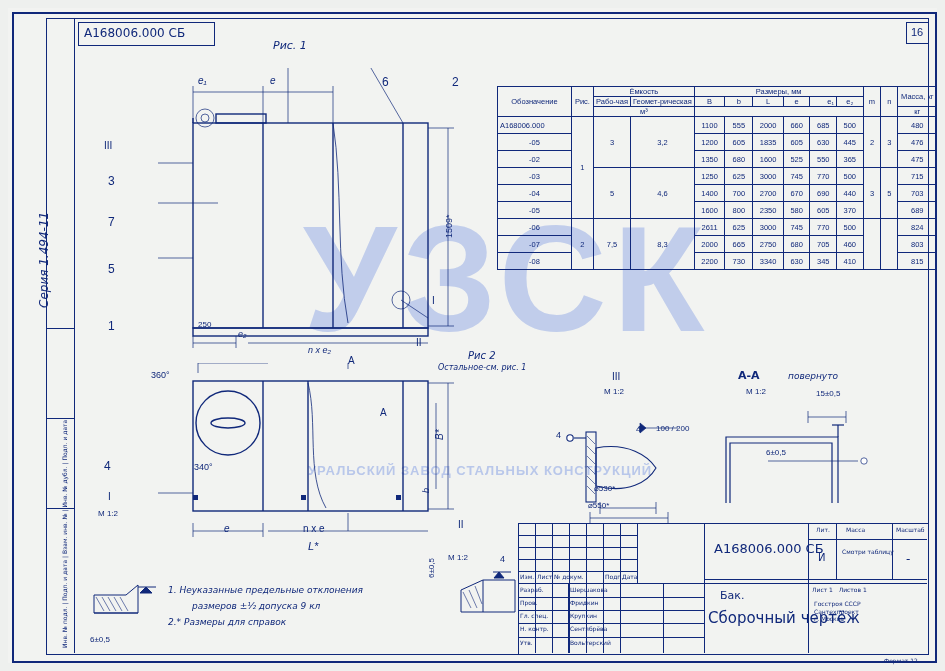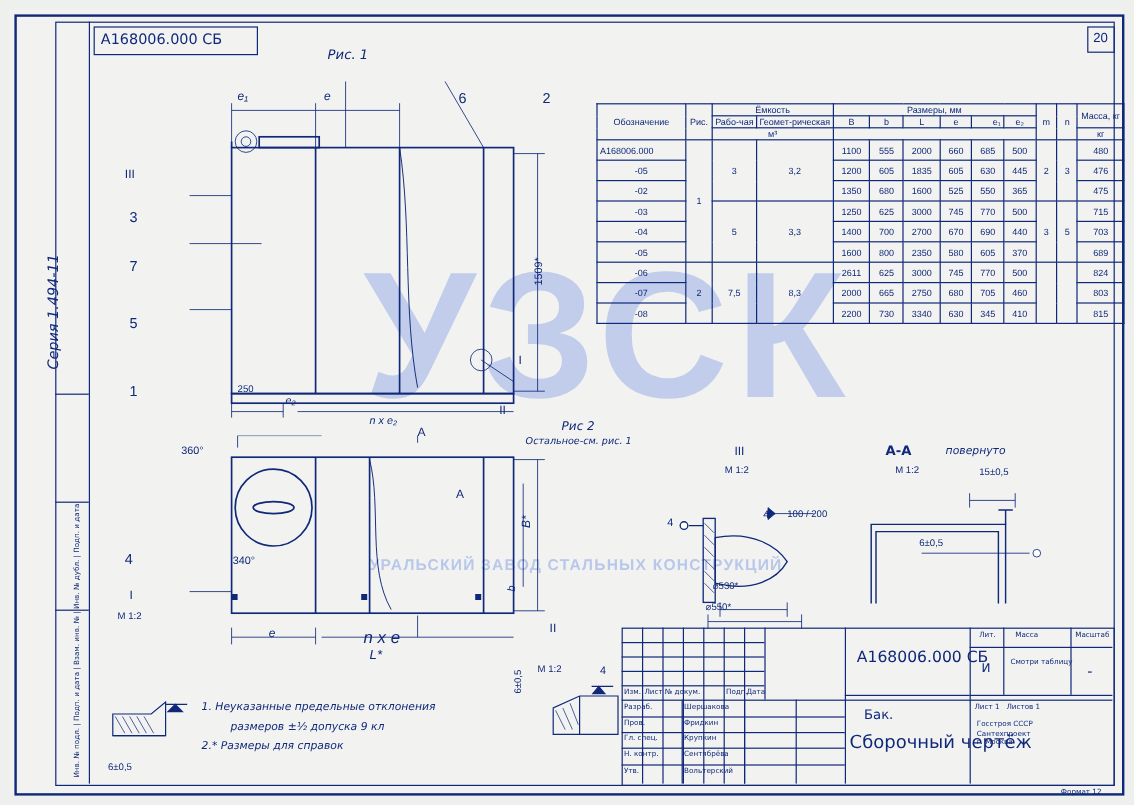--- a/index.html
+++ b/index.html
@@ -30,21 +30,21 @@
     <div class="wm" style="left:300px;top:455px;font-size:13px;letter-spacing:1px;">УРАЛЬСКИЙ ЗАВОД СТАЛЬНЫХ КОНСТРУКЦИЙ</div>
 
     <div class="thin" style="left:38px;top:320px;width:28px;height:1px;"></div>
     <div class="thin" style="left:38px;top:410px;width:28px;height:1px;"></div>
     <div class="thin" style="left:38px;top:500px;width:28px;height:1px;"></div>
     <div class="thin" style="left:66px;top:10px;width:1px;height:635px;"></div>
     <div class="txt it cyr rot90" style="left:30px;top:300px;font-size:12px;">Серия 1.494-11</div>
     <div class="txt cyr rot90 tiny" style="left:54px;top:640px;">Инв. № подл. | Подп. и дата | Взам. инв. № | Инв. № дубл. | Подп. и дата</div>
 
     <div class="frame" style="left:898px;top:14px;width:21px;height:20px;border-width:1px;"></div>
-    <div class="txt" style="left:903px;top:19px;font-size:11px;">20</div>
+    <div class="txt" style="left:903px;top:19px;font-size:11px;">16</div>
 
     <div class="frame" style="left:70px;top:14px;width:135px;height:22px;border-width:1px;"></div>
     <div class="txt cyr" style="left:76px;top:19px;font-size:12px;">А168006.000 СБ</div>
 
     <div class="txt it cyr" style="left:265px;top:32px;font-size:11px;">Рис. 1</div>
 
     <svg style="position:absolute;left:150px;top:60px;" width="320" height="290" viewBox="0 0 320 290">
       <g stroke="#10287a" fill="none" stroke-width="1.4">
         <rect x="35" y="55" width="235" height="205"></rect>
         <line x1="105" y1="55" x2="105" y2="260"></line>
@@ -137,21 +137,21 @@
       <g fill="#10287a">
         <rect x="35" y="132" width="5" height="5"></rect>
         <rect x="143" y="132" width="5" height="5"></rect>
         <rect x="238" y="132" width="5" height="5"></rect>
       </g>
     </svg>
 
     <div class="txt" style="left:143px;top:363px;font-size:9px;">360°</div>
     <div class="txt" style="left:186px;top:455px;font-size:9px;">340°</div>
     <div class="txt" style="left:216px;top:516px;font-size:10px;font-style:italic;">е</div>
-    <div class="txt" style="left:295px;top:516px;font-size:14px;font-style:italic;">n x e</div>
+    <div class="txt" style="left:295px;top:516px;font-size:10px;">n x e</div>
     <div class="txt" style="left:300px;top:533px;font-size:11px;font-style:italic;">L*</div>
     <div class="txt rot90" style="left:427px;top:432px;font-size:10px;font-style:italic;">B*</div>
     <div class="txt rot90" style="left:414px;top:485px;font-size:9px;font-style:italic;">b</div>
     <div class="txt" style="left:340px;top:348px;font-size:10px;">А</div>
     <div class="txt" style="left:372px;top:400px;font-size:10px;">А</div>
 
     <div class="txt" style="left:100px;top:484px;font-size:10px;">I</div>
     <div class="txt" style="left:90px;top:502px;font-size:8px;">М 1:2</div>
     <svg style="position:absolute;left:78px;top:565px;" width="80" height="55" viewBox="0 0 80 55">
       <g stroke="#10287a" fill="none" stroke-width="1">
@@ -309,21 +309,21 @@
           <td>680</td>
           <td>1600</td>
           <td>525</td>
           <td>550</td>
           <td>365</td>
           <td>475</td>
         </tr>
         <tr style="height:17px;">
           <td>-03</td>
           <td rowspan="3">5</td>
-          <td rowspan="3">3,3</td>
+          <td rowspan="3">4,6</td>
           <td>1250</td>
           <td>625</td>
           <td>3000</td>
           <td>745</td>
           <td>770</td>
           <td>500</td>
           <td rowspan="3">3</td>
           <td rowspan="3">5</td>
           <td>715</td>
         </tr>

